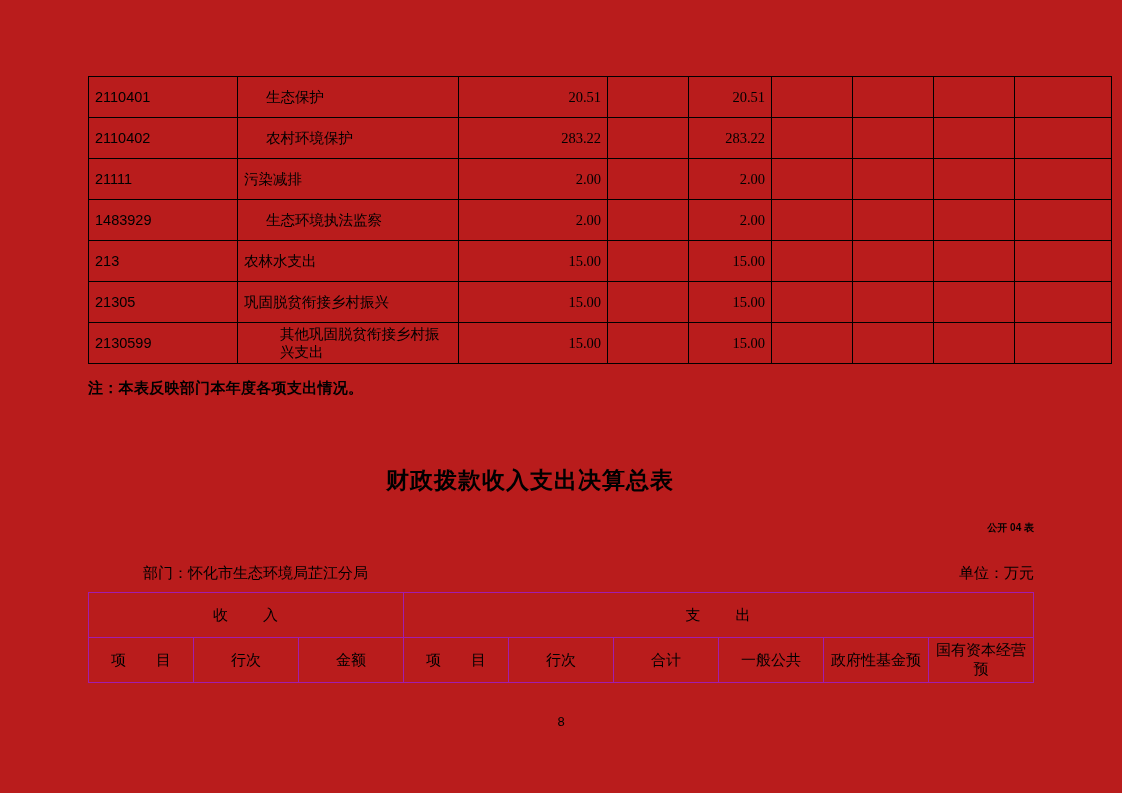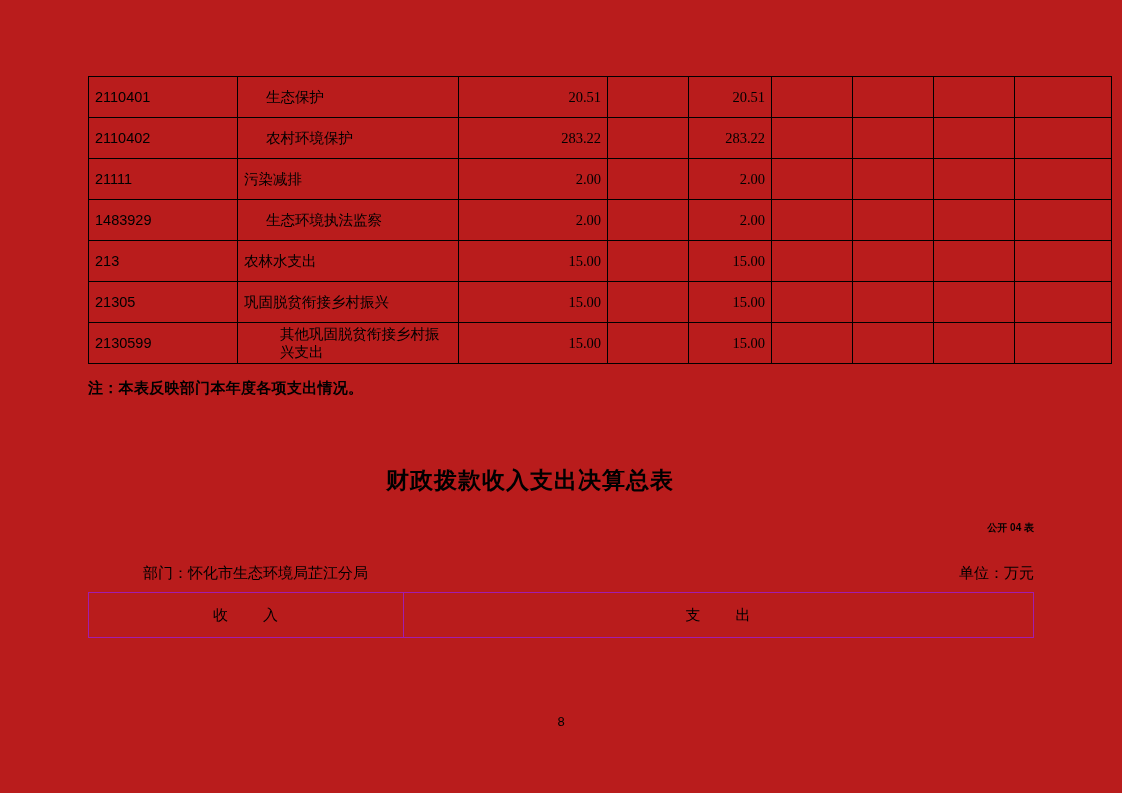--- a/index.html
+++ b/index.html
@@ -225,18 +225,29 @@
   <div class="form-no">公开 04 表</div>
   <div class="dept-line">部门：怀化市生态环境局芷江分局</div>
   <div class="unit-line">单位：万元</div>
 
   <table class="tbl-bot">
     <tbody>
       <tr>
         <td class="spaced" colspan="3">收　入</td>
         <td class="spaced" colspan="6">支　出</td>
       </tr>
+      <tr>
+        <td class="b-item">项　　目</td>
+        <td class="b-line">行次</td>
+        <td class="b-amt">金额</td>
+        <td class="b-item2">项　　目</td>
+        <td class="b-line2">行次</td>
+        <td class="b-tot">合计</td>
+        <td class="b-gen">一般公共</td>
+        <td class="b-fund">政府性基金预</td>
+        <td class="b-soe">国有资本经营预</td>
+      </tr>
     </tbody>
   </table>
 
   <div class="page-num">8</div>
 
 </div>
 
 </body></html>

